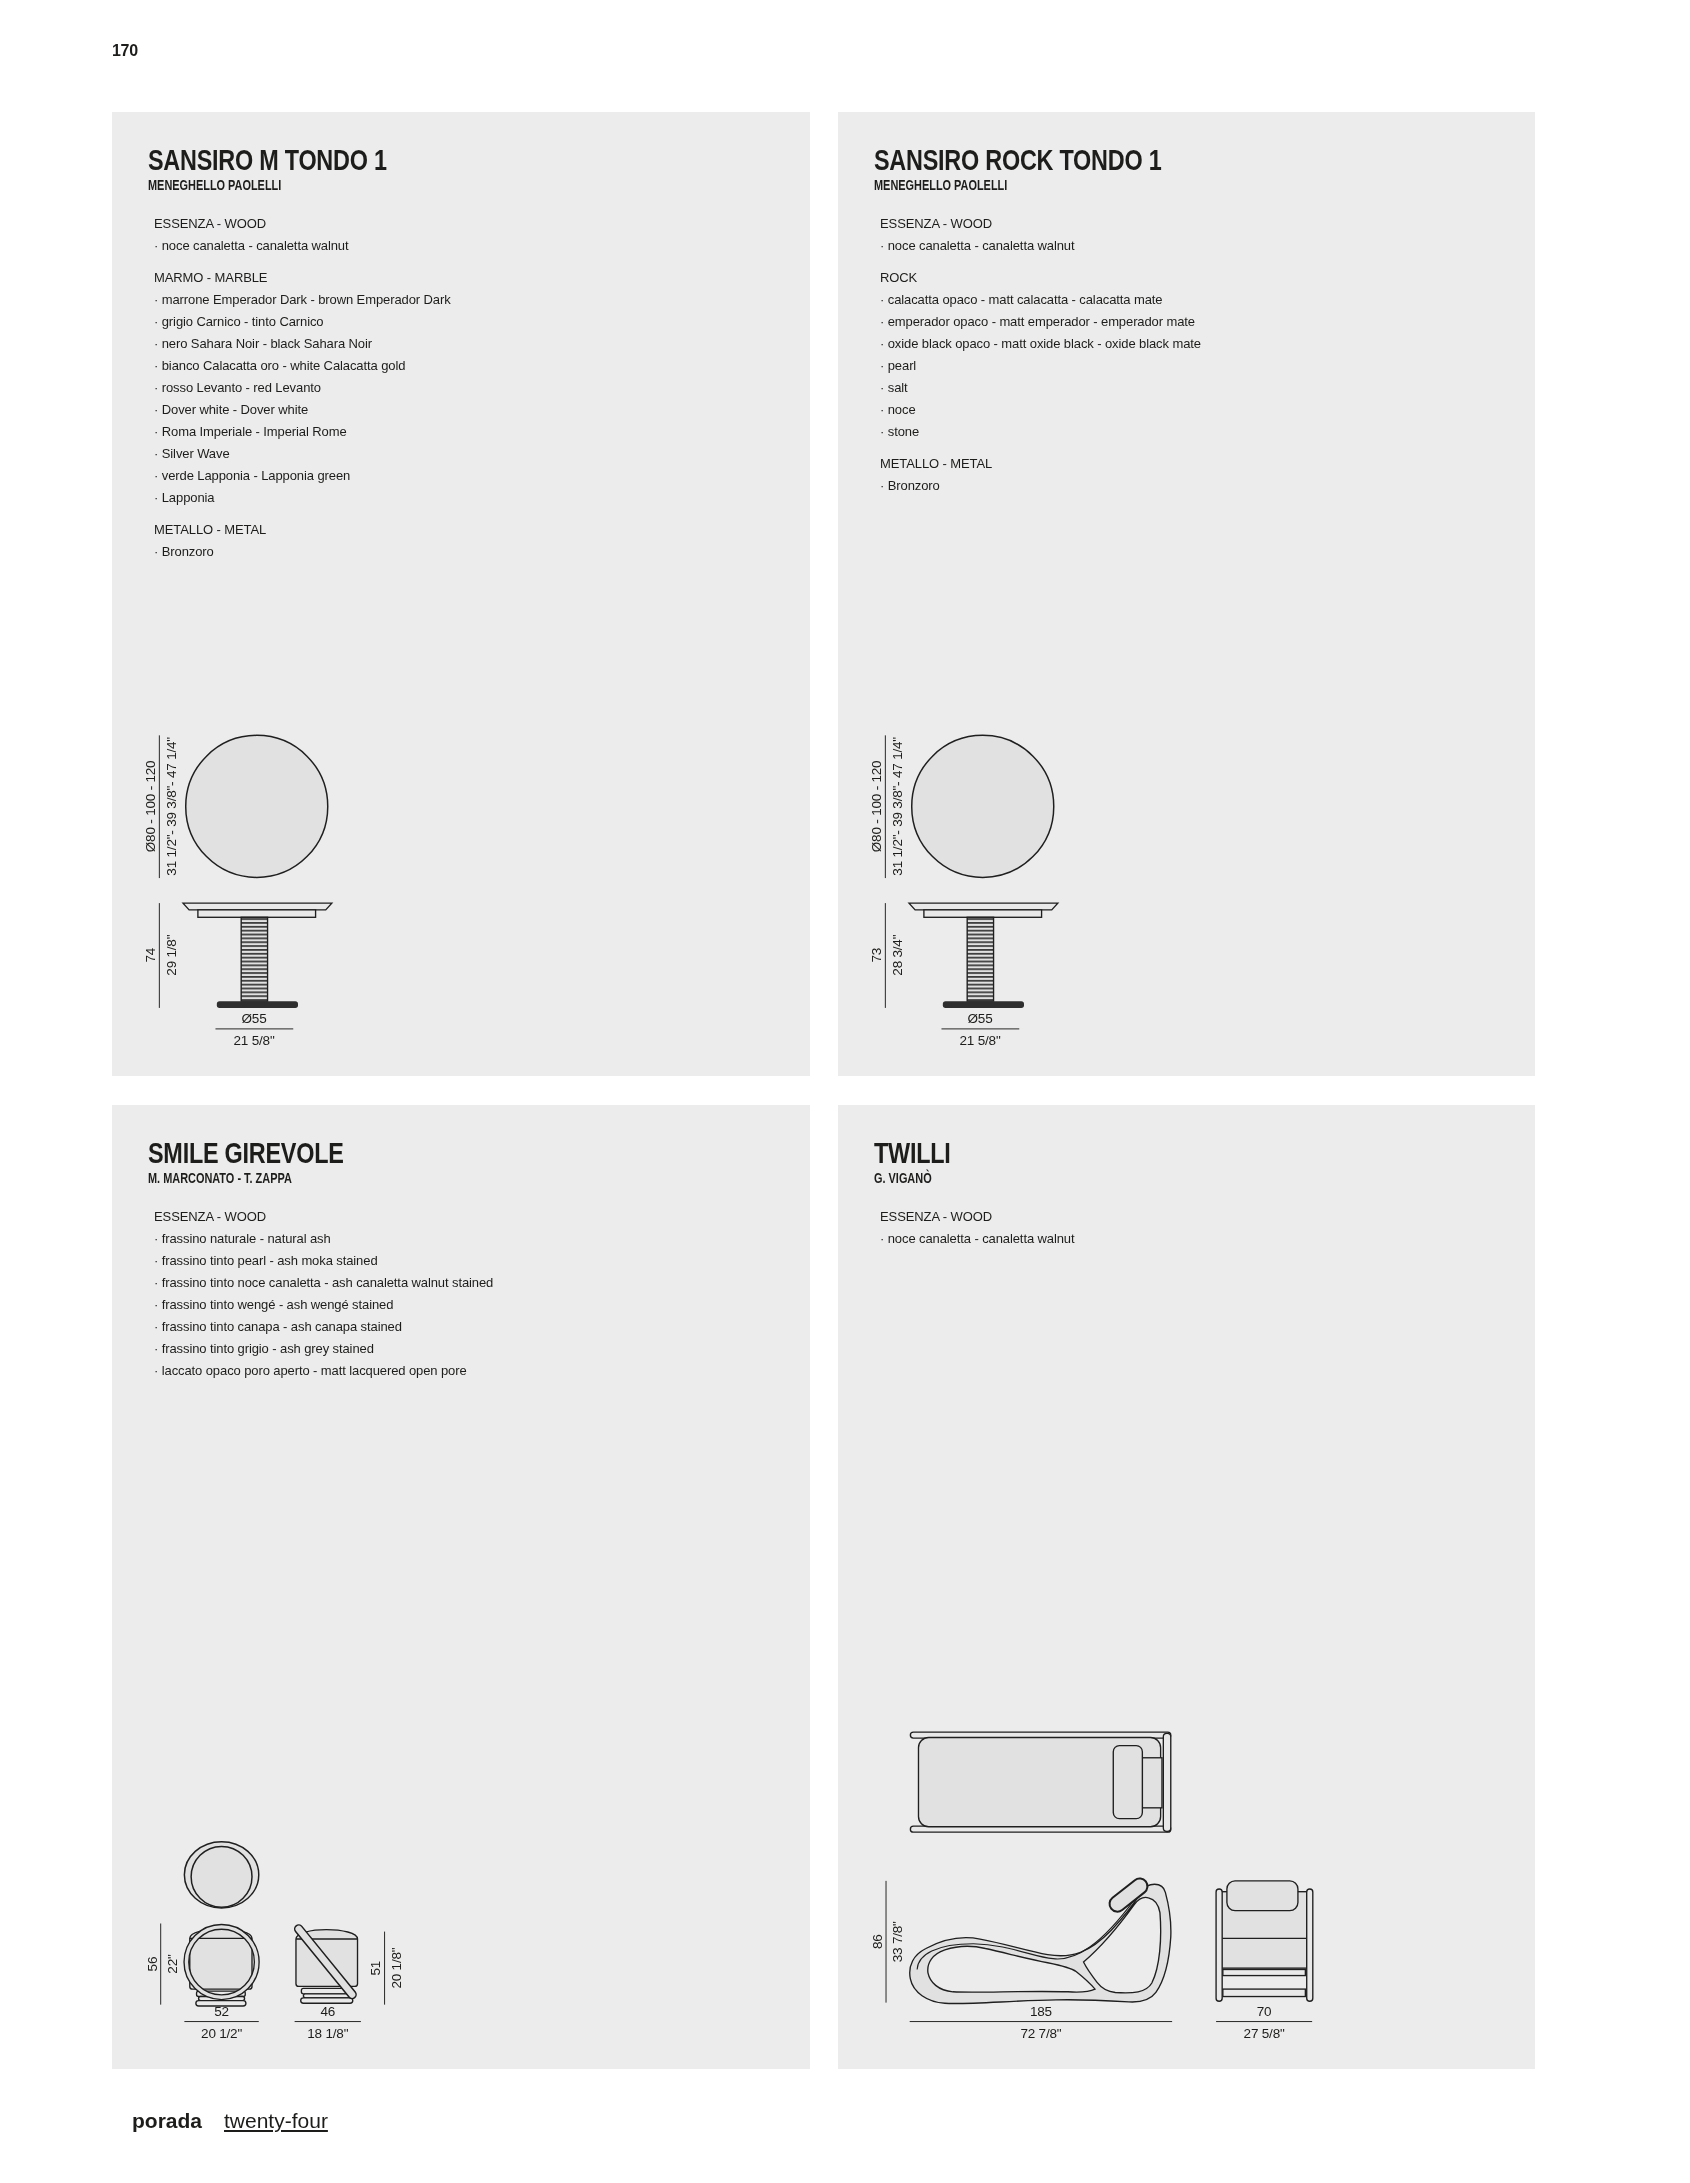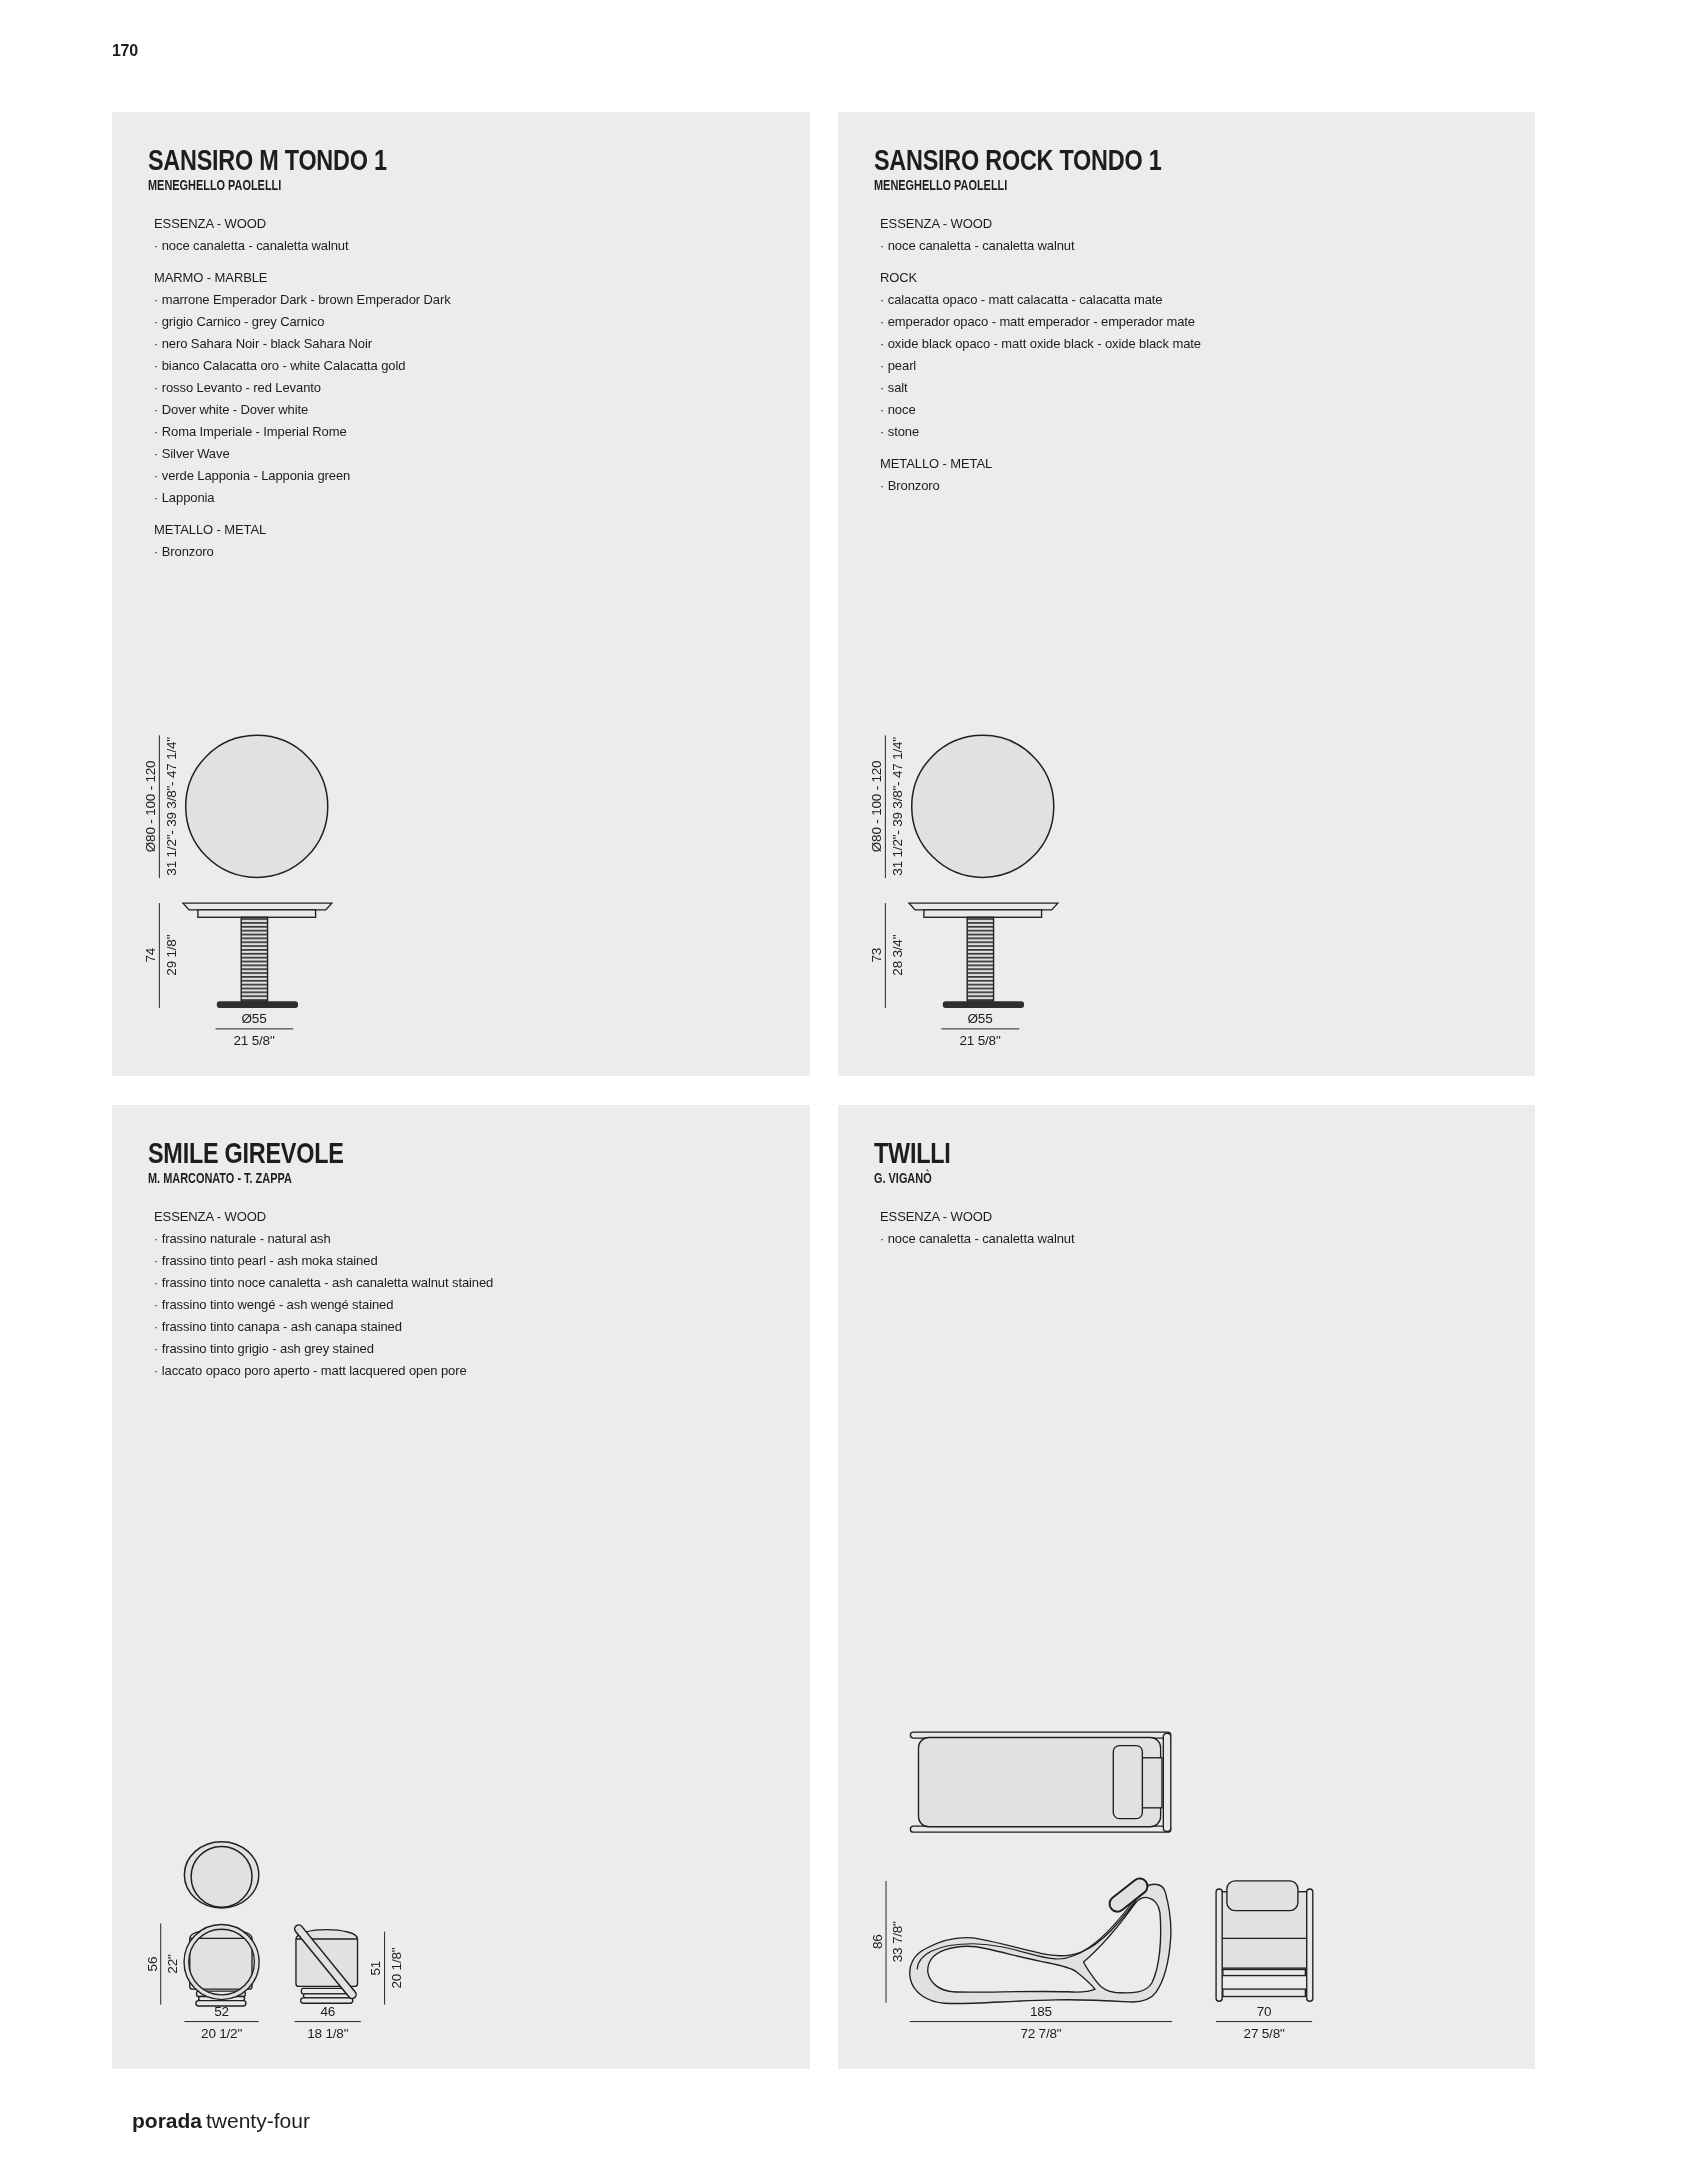--- a/index.html
+++ b/index.html
@@ -32,21 +32,21 @@
     letter-spacing:0;transform:scaleX(0.78);transform-origin:0 0;
     white-space:nowrap;
   }
   .sections{margin-top:23px;font-size:13px;line-height:16px;letter-spacing:-0.1px;}
   .spec{margin:0 0 15.6px 0;}
   .spec p{margin:6px;}
   .diagram{position:absolute;left:0;top:0;}
   .dim{font-family:"Liberation Sans",sans-serif;font-size:20px;fill:#1d1d1b;letter-spacing:-0.3px;}
   .footer{position:absolute;left:112px;top:2109px;font-size:21px;line-height:23px;}
   .footer .brand{font-weight:bold;margin-left:20px;}
-  .footer .suffix{margin-left:4px;}
+  .footer .suffix{margin-left:22px;text-decoration:underline;}
 </style>
 </head>
 <body>
 
 <div class="page-number">170</div>
 
 <section class="panel" id="panel-1">
   <svg class="diagram" width="698" height="964" viewBox="0 0 1032 1424">
     <defs>
       <pattern id="ribsA" width="10" height="5.7" patternUnits="userSpaceOnUse">
@@ -80,21 +80,21 @@
     <h2 class="panel-title">SANSIRO M TONDO 1</h2>
     <p class="panel-designer">MENEGHELLO PAOLELLI</p>
     <div class="sections">
       <div class="spec">
         <p>ESSENZA - WOOD</p>
         <p>· noce canaletta - canaletta walnut</p>
       </div>
       <div class="spec">
         <p>MARMO - MARBLE</p>
         <p>· marrone Emperador Dark - brown Emperador Dark</p>
-        <p>· grigio Carnico - grey Carnico</p>
+        <p>· grigio Carnico - tinto Carnico</p>
         <p>· nero Sahara Noir - black Sahara Noir</p>
         <p>· bianco Calacatta oro - white Calacatta gold</p>
         <p>· rosso Levanto - red Levanto</p>
         <p>· Dover white - Dover white</p>
         <p>· Roma Imperiale - Imperial Rome</p>
         <p>· Silver Wave</p>
         <p>· verde Lapponia - Lapponia green</p>
         <p>· Lapponia</p>
       </div>
       <div class="spec">

